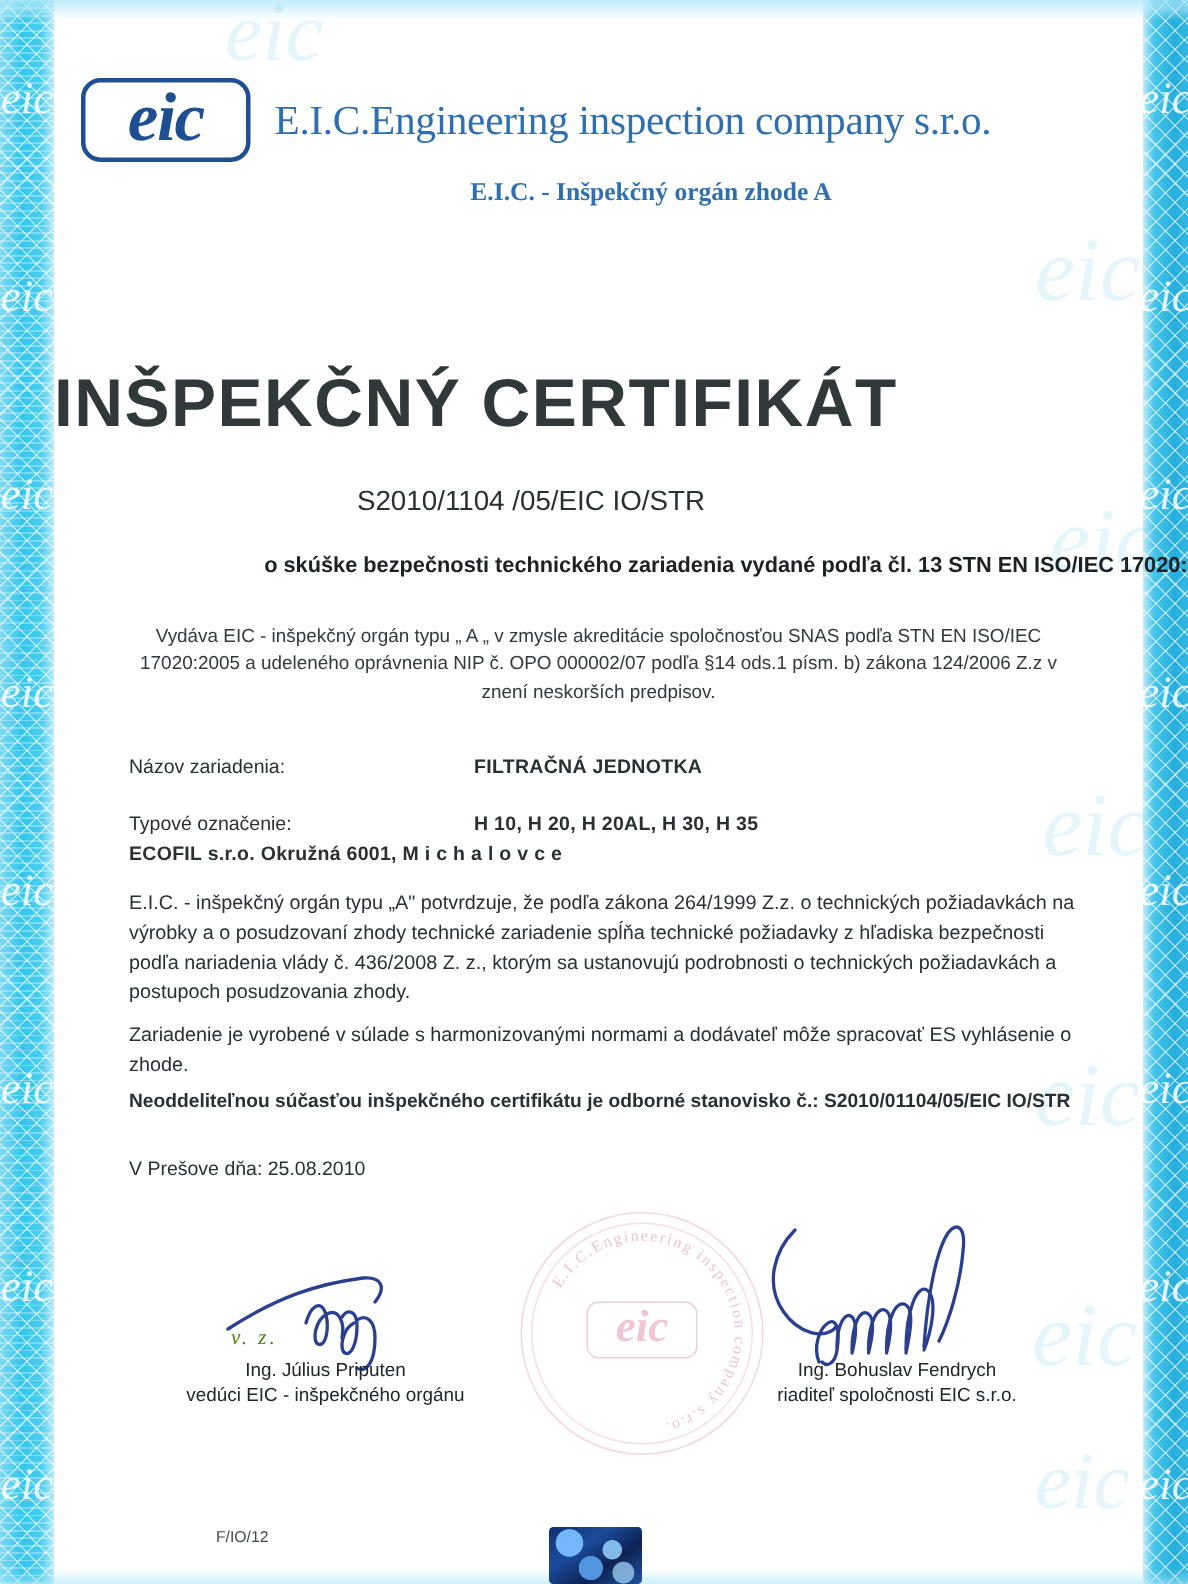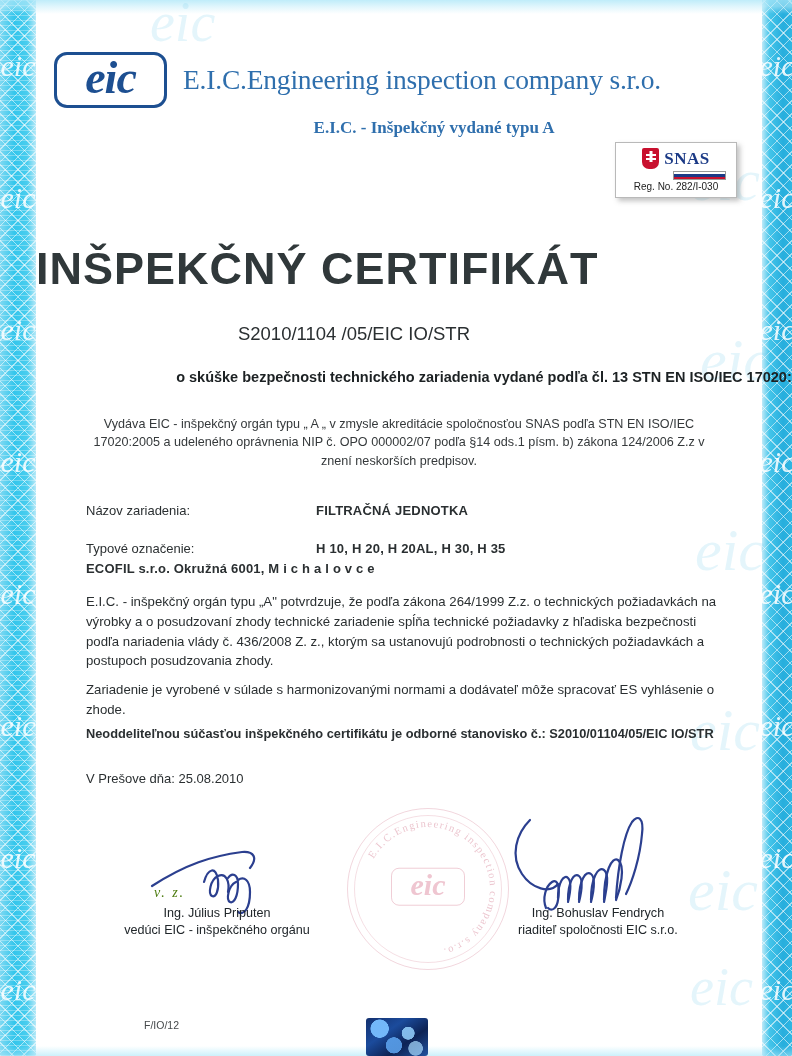--- a/index.html
+++ b/index.html
@@ -477,31 +477,23 @@
 
   <div class="content">
 
     <div class="header">
       <div class="header-row">
         <div class="eic-logo">
           <span>eic</span>
         </div>
         <div class="company-name">E.I.C.Engineering inspection company s.r.o.</div>
       </div>
-      <div class="company-sub">E.I.C. - Inšpekčný vydané typu A</div>
-    </div>
-
-    <div class="snas-badge">
-      <div class="snas-top">
-        <div class="snas-shield"></div>
-        <div class="snas-wordmark">SNAS</div>
-      </div>
-      <div class="snas-flag"></div>
-      <div class="snas-reg">Reg. No. 282/I-030</div>
-    </div>
+      <div class="company-sub">E.I.C. - Inšpekčný orgán zhode A</div>
+    </div>
+
 
     <div class="cert-title">INŠPEKČNÝ CERTIFIKÁT</div>
     <div class="cert-number">S2010/1104 /05/EIC IO/STR</div>
     <div class="cert-subject">o skúške bezpečnosti technického zariadenia vydané podľa čl. 13 STN EN ISO/IEC 17020:2005</div>
 
     <div class="issuance">Vydáva EIC -  inšpekčný orgán typu „ A „ v zmysle akreditácie spoločnosťou SNAS podľa STN EN ISO/IEC 17020:2005 a udeleného oprávnenia NIP č. OPO 000002/07 podľa §14 ods.1 písm. b)  zákona 124/2006 Z.z v znení neskorších predpisov.</div>
 
     <div class="device-block">
       <div class="device-row">
         <div class="device-label">Názov zariadenia:</div>

